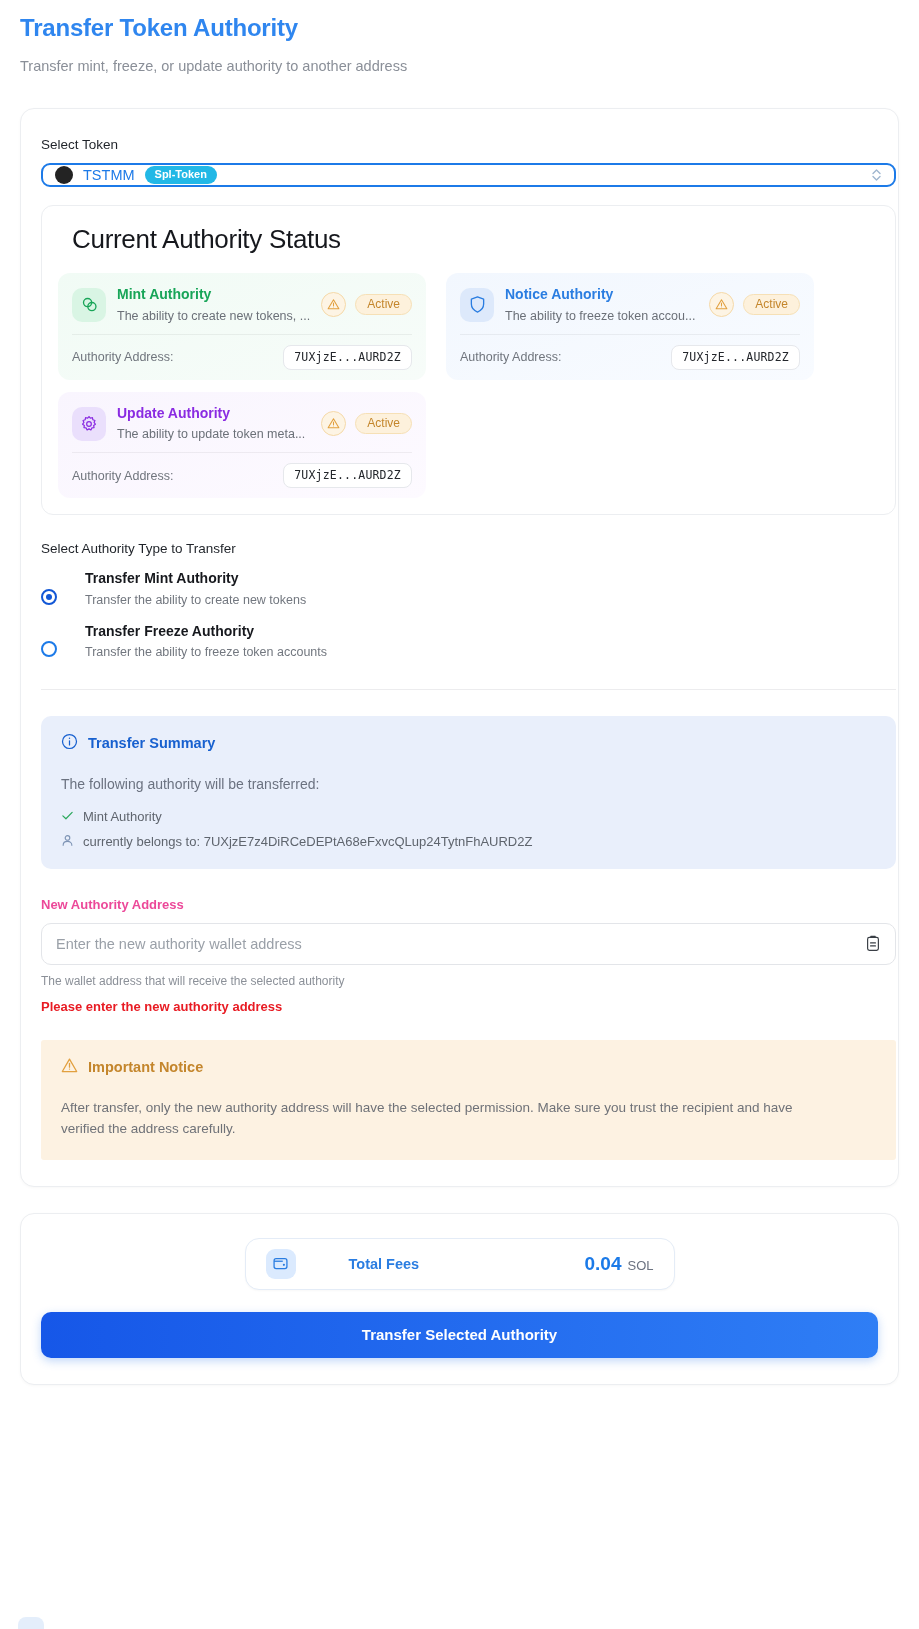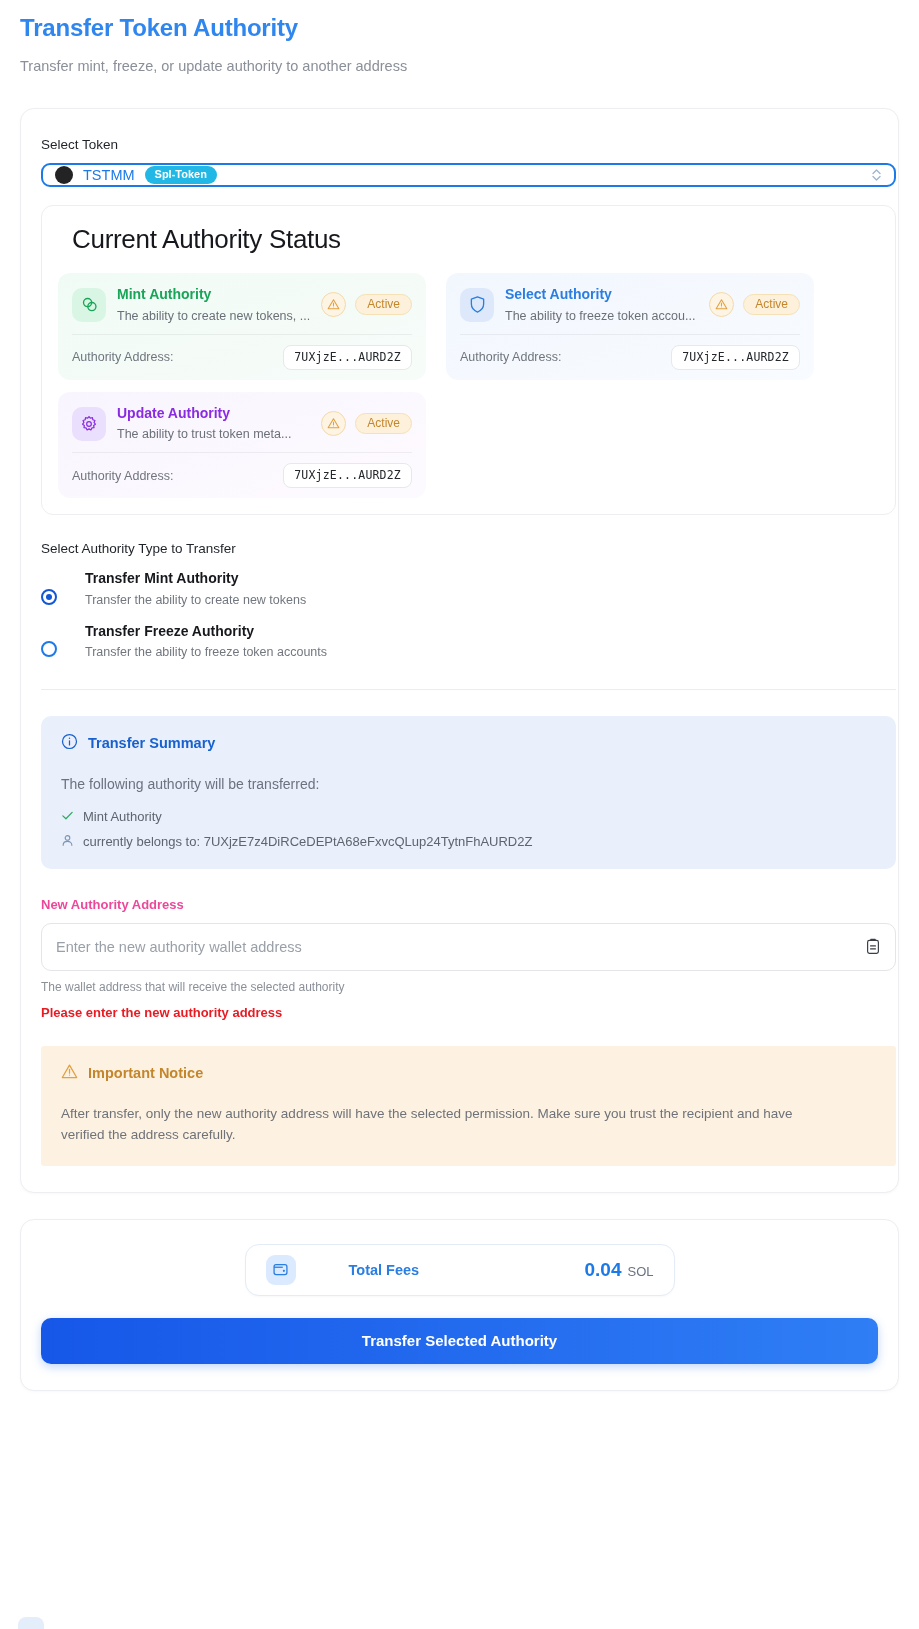--- a/index.html
+++ b/index.html
@@ -227,21 +227,21 @@
     margin-top: 17px;
     font-size: 13px;
     color: #5f656e;
   }
   .summary-line.addr { margin-top: 9px; }
 
   
   .addr-block { margin-top: 28px; }
   .addr-input {
     margin-top: 11px;
-    height: 48px;
+    height: 42px;
     border: 1px solid #e3e5e9;
     border-radius: 10px;
     background: #fff;
     display: flex;
     align-items: center;
     padding: 0 14px;
   }
   .addr-input input {
     flex: 1 1 auto;
     border: 0;
@@ -393,21 +393,21 @@
         </div>
 
         <div class="auth-card freeze">
           <div class="auth-top">
             <span class="auth-icon freeze">
               <svg width="17" height="19" viewBox="0 0 18 20" fill="none" stroke="#2a7de1" stroke-width="1.4" stroke-linejoin="round">
                 <path d="M9 2 L15.5 4.4 V9.6 C15.5 13.8 12.6 16.6 9 18 C5.4 16.6 2.5 13.8 2.5 9.6 V4.4 Z"></path>
               </svg>
             </span>
             <span class="auth-text">
-              <span class="auth-name freeze" style="display:block">Select Authority</span>
+              <span class="auth-name freeze" style="display:block">Notice Authority</span>
               <span class="auth-desc" style="display:block">The ability to freeze token accou...</span>
             </span>
             <span class="auth-status-wrap">
               <span class="warn-circle">
                 <svg width="13" height="13" viewBox="0 0 16 16" fill="none" stroke="#e2a03f" stroke-width="1.3" stroke-linejoin="round">
                   <path d="M8 2.2 L14.6 13.3 H1.4 Z"></path>
                   <line x1="8" y1="6.2" x2="8" y2="9.4" stroke-linecap="round"></line>
                   <circle cx="8" cy="11.1" r="0.6" fill="#e2a03f" stroke="none"></circle>
                 </svg>
               </span>
@@ -424,21 +424,21 @@
         <div class="auth-card update">
           <div class="auth-top">
             <span class="auth-icon update">
               <svg width="18" height="18" viewBox="0 0 20 20" fill="none" stroke="#8a2be2" stroke-width="1.35" stroke-linejoin="round">
                 <circle cx="10" cy="10" r="2.6"></circle>
                 <path d="M10 1.7 l1.5 1.9 2.3-.7 .5 2.4 2.3 .8 -1 2.2 1.5 1.9 -1.9 1.5 .4 2.4 -2.4 .3 -1.1 2.2 -2.1-1.2 -2.1 1.2 -1.1-2.2 -2.4-.3 .4-2.4 -1.9-1.5 1.5-1.9 -1-2.2 2.3-.8 .5-2.4 2.3 .7 Z"></path>
               </svg>
             </span>
             <span class="auth-text">
               <span class="auth-name update" style="display:block">Update Authority</span>
-              <span class="auth-desc" style="display:block">The ability to trust token meta...</span>
+              <span class="auth-desc" style="display:block">The ability to update token meta...</span>
             </span>
             <span class="auth-status-wrap">
               <span class="warn-circle">
                 <svg width="13" height="13" viewBox="0 0 16 16" fill="none" stroke="#e2a03f" stroke-width="1.3" stroke-linejoin="round">
                   <path d="M8 2.2 L14.6 13.3 H1.4 Z"></path>
                   <line x1="8" y1="6.2" x2="8" y2="9.4" stroke-linecap="round"></line>
                   <circle cx="8" cy="11.1" r="0.6" fill="#e2a03f" stroke="none"></circle>
                 </svg>
               </span>
               <span class="pill-active">Active</span>

